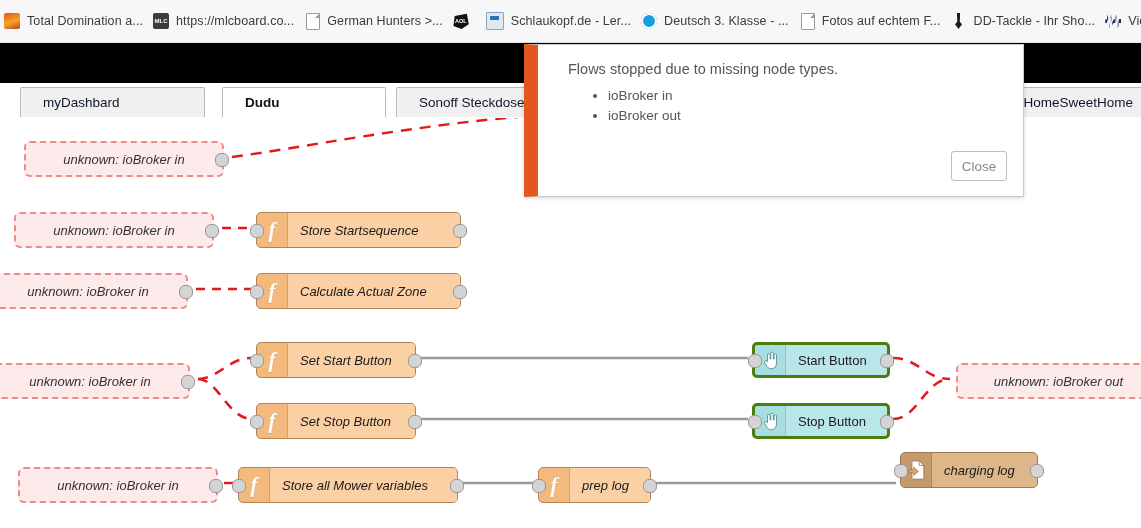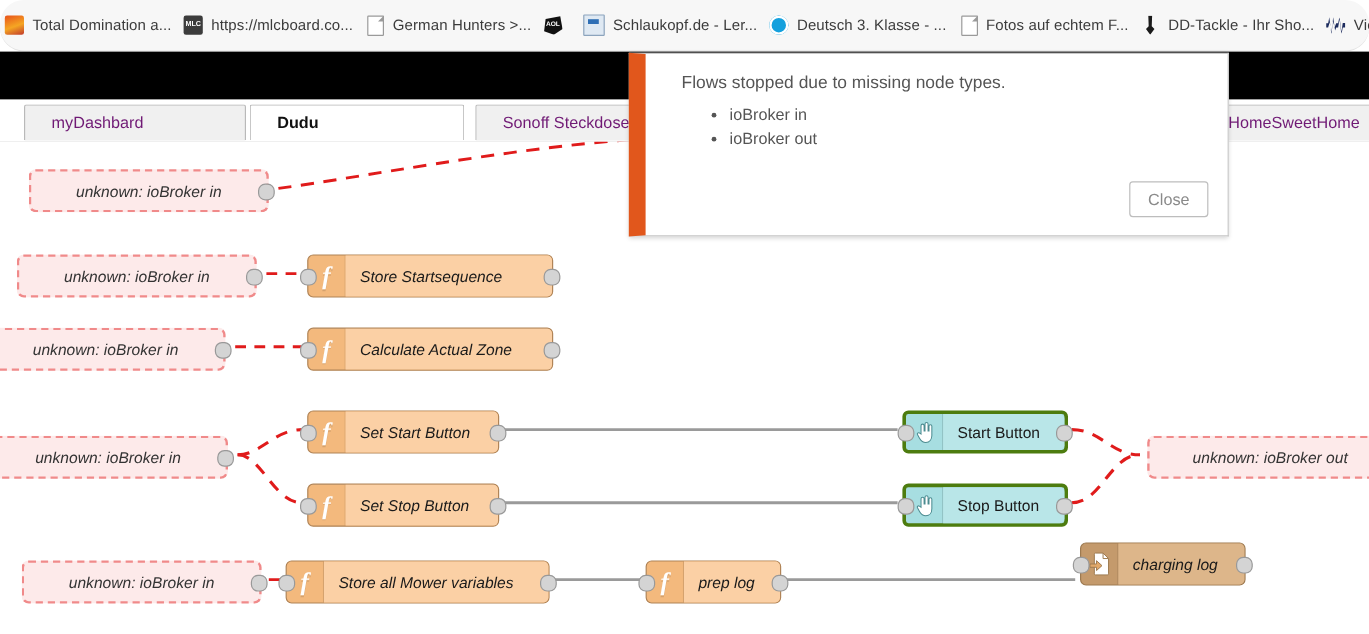--- a/index.html
+++ b/index.html
@@ -22,21 +22,20 @@
     position: absolute;
     left: 0; top: 0;
     width: 1141px;
     height: 42px;
     background: #f7f7f7;
     border-bottom: 1px solid #e2e2e2;
     display: flex;
     align-items: center;
     overflow: hidden;
     white-space: nowrap;
-    border-radius: 20px;
   }
   .bm {
     display: flex;
     align-items: center;
     height: 42px;
     padding: 0 6px 0 4px;
     flex: 0 0 auto;
   }
   .bm-icon {
     width: 16px; height: 16px;
@@ -117,33 +116,33 @@
     height: 30px;
     box-sizing: border-box;
     background: #f0f0f0;
     border: 1px solid #b9b9b9;
     border-bottom: none;
     border-radius: 2px 2px 0 0;
     display: flex;
     align-items: center;
     padding-left: 22px;
     font-size: 13.5px;
-    color: #701a75;
+    color: #0f172a;
     white-space: nowrap;
     overflow: hidden;
   }
   .flow-tab.active {
     background: #ffffff;
     color: #111111;
     font-weight: bold;
     border-color: #b9b9b9;
     z-index: 3;
   }
   #tab-mydashbard { left: 20px; width: 185px; }
-  #tab-dudu       { left: 208px; width: 179px; }
+  #tab-dudu       { left: 222px; width: 164px; }
   #tab-sonoff     { left: 396px; width: 185px; }
   #tab-home       { left: 990px; width: 185px; }
 
   
   #canvas {
     position: absolute;
     left: 0; top: 118px;
     width: 1141px; height: 410px;
     background: #ffffff;
     overflow: hidden;
@@ -271,21 +270,21 @@
     color: #555555;
   }
   #notif-list li {
     font-size: 13.5px;
     color: #555555;
     line-height: 20px;
   }
   #notif-close {
     position: absolute;
     right: 16px; bottom: 15px;
-    width: 66px; height: 30px;
+    width: 56px; height: 30px;
     background: #ffffff;
     border: 1px solid #bdbdbd;
     border-radius: 3px;
     color: #8a8a8a;
     font-size: 13.5px;
     font-family: "Liberation Sans", sans-serif;
     cursor: pointer;
   }
 </style>
 </head>

